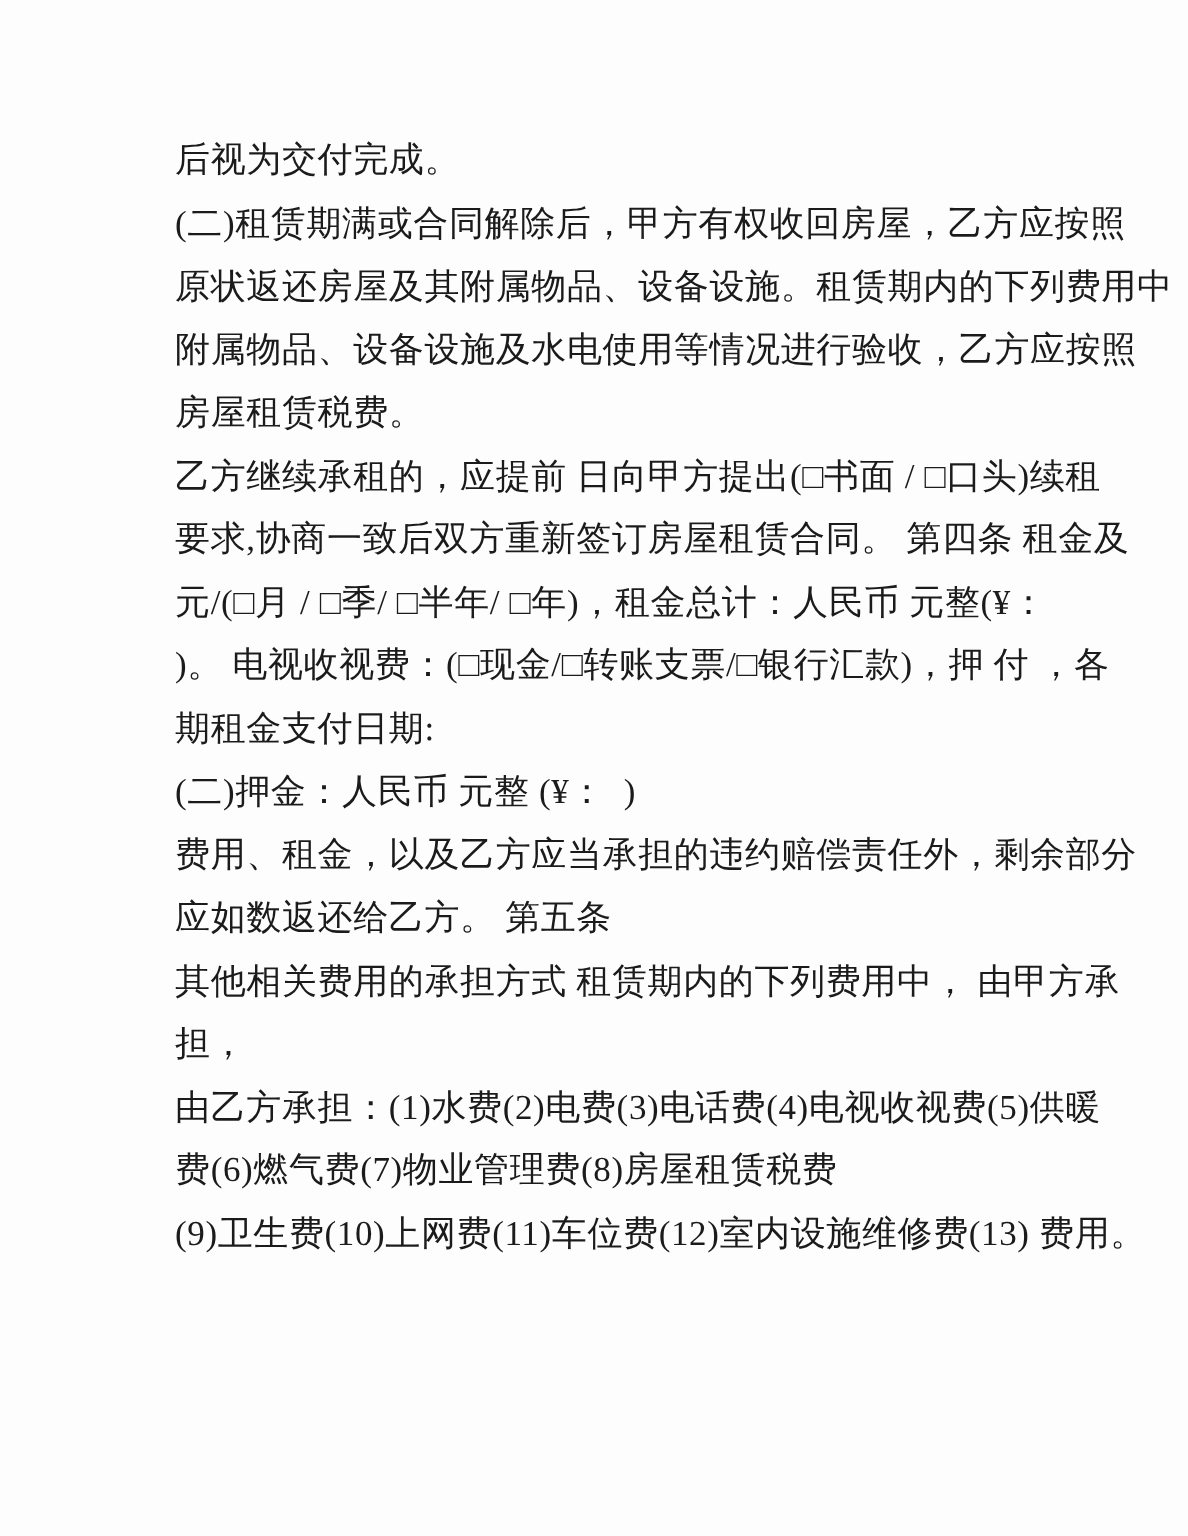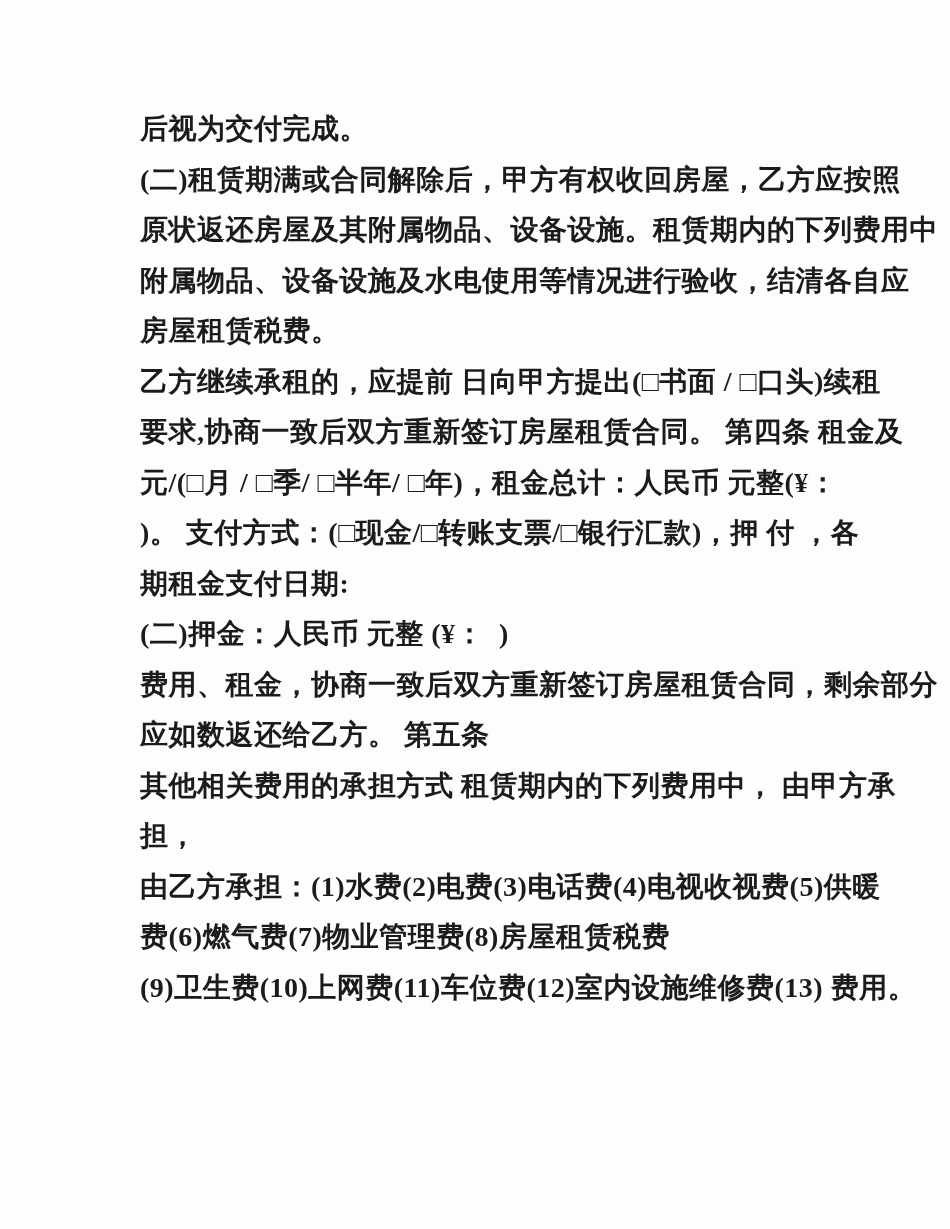--- a/index.html
+++ b/index.html
@@ -25,40 +25,40 @@
     top: 104px;
     width: 720px;
   }
   .text-line {
     font-size: 28px;
     line-height: 50.5px;
     height: 50.5px;
     color: var(--text-color);
     white-space: pre;
     letter-spacing: 0.5px;
-    font-weight: 700;
+    font-weight: 400;
   }
 </style>
 </head>
 <body>
 
 <div class="page">
   <div class="text-block">
     <div class="text-line">后视为交付完成。</div>
     <div class="text-line">(二)租赁期满或合同解除后，甲方有权收回房屋，乙方应按照</div>
     <div class="text-line">原状返还房屋及其附属物品、设备设施。租赁期内的下列费用中</div>
-    <div class="text-line">附属物品、设备设施及水电使用等情况进行验收，结清各自应</div>
+    <div class="text-line">附属物品、设备设施及水电使用等情况进行验收，乙方应按照</div>
     <div class="text-line">房屋租赁税费。</div>
     <div class="text-line">乙方继续承租的，应提前 日向甲方提出(□书面 / □口头)续租</div>
     <div class="text-line">要求,协商一致后双方重新签订房屋租赁合同。 第四条 租金及</div>
     <div class="text-line">元/(□月 / □季/ □半年/ □年)，租金总计：人民币 元整(¥：</div>
-    <div class="text-line">)。 支付方式：(□现金/□转账支票/□银行汇款)，押 付 ，各</div>
+    <div class="text-line">)。 电视收视费：(□现金/□转账支票/□银行汇款)，押 付 ，各</div>
     <div class="text-line">期租金支付日期:</div>
     <div class="text-line">(二)押金：人民币 元整 (¥：  )</div>
-    <div class="text-line">费用、租金，协商一致后双方重新签订房屋租赁合同，剩余部分</div>
+    <div class="text-line">费用、租金，以及乙方应当承担的违约赔偿责任外，剩余部分</div>
     <div class="text-line">应如数返还给乙方。 第五条</div>
     <div class="text-line">其他相关费用的承担方式 租赁期内的下列费用中， 由甲方承</div>
     <div class="text-line">担，</div>
     <div class="text-line">由乙方承担：(1)水费(2)电费(3)电话费(4)电视收视费(5)供暖</div>
     <div class="text-line">费(6)燃气费(7)物业管理费(8)房屋租赁税费</div>
     <div class="text-line">(9)卫生费(10)上网费(11)车位费(12)室内设施维修费(13) 费用。</div>
   </div>
 </div>
 
 </body></html>

